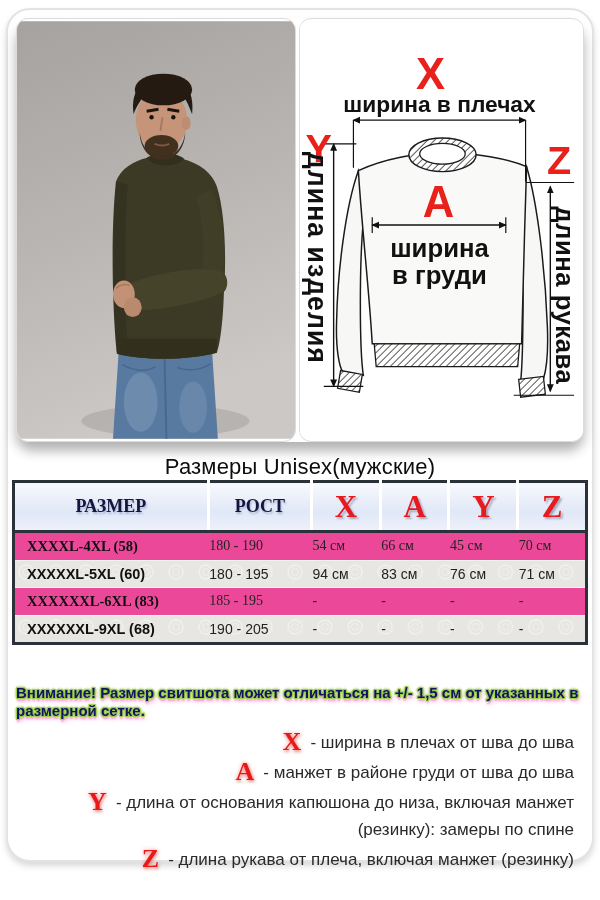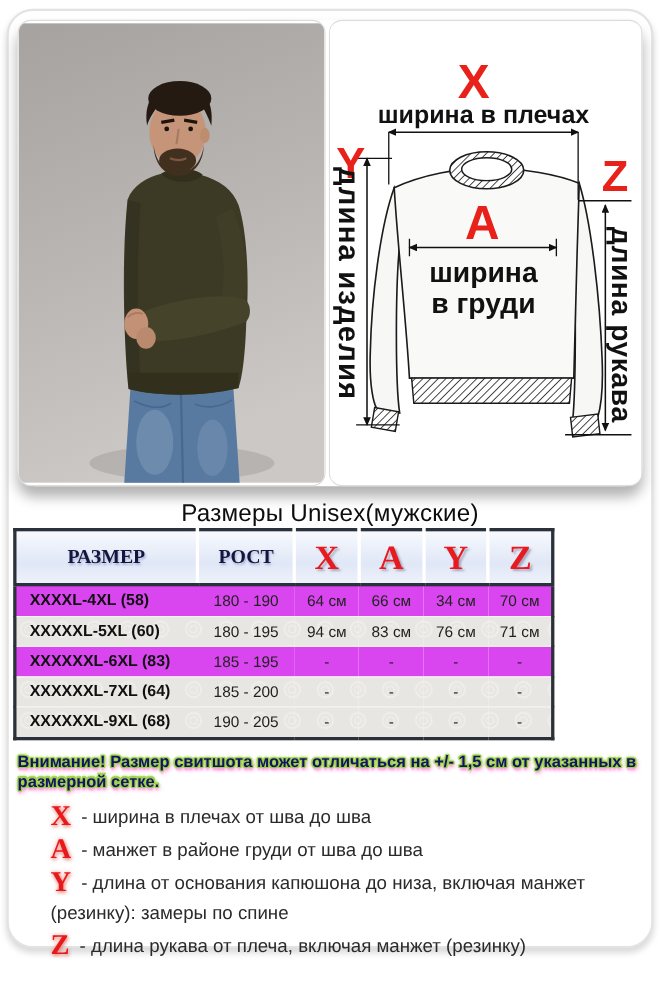--- a/index.html
+++ b/index.html
@@ -21,21 +21,21 @@
   .photo-panel{width:281px;height:422px;}
   .diagram-panel{width:286px;height:422px;}
   .panel svg{display:block;width:100%;height:100%;}
 
   .title{
     position:absolute;top:444px;left:0;width:100%;text-align:center;
     font-size:22px;font-weight:normal;color:#0d0d0d;letter-spacing:.2px;
   }
 
   .size-table{
-    position:absolute;top:470px;left:4px;width:492px;
+    position:absolute;top:470px;left:4px;width:576px;
     border-collapse:collapse;border:3px solid #2b3138;
     table-layout:fixed;
   }
   .size-table col.c-size{width:34%;}
   .size-table col.c-rost{width:18%;}
   .size-table col.c-m{width:12%;}
   .size-table th{
     height:45px;vertical-align:middle;text-align:center;
     background:linear-gradient(#f7f9fe,#e0e7f6 60%,#edf1fb);
     border-left:3px solid #ffffff;border-bottom:3px solid #2b3138;
@@ -43,46 +43,46 @@
   .size-table th:first-child{border-left:none;}
   .th-navy{
     font-family:"Liberation Serif",serif;font-weight:bold;font-size:18px;
     color:#15153d;text-shadow:1px 2px 2px rgba(120,140,190,.55);
   }
   .th-red{
     font-family:"Liberation Serif",serif;font-weight:bold;font-size:31px;
     color:#e8191f;text-shadow:2px 2px 2px rgba(90,90,120,.45);
   }
   .size-table td{
-    height:24.5px;font-size:14px;color:#222;text-align:center;
+    height:24.5px;font-size:14px;color:#222;text-align:left;
     border-top:1px solid #f4f4f2;vertical-align:middle;
   }
   .size-table td.size-cell{
     text-align:left;padding-left:12px;font-weight:bold;font-size:14.5px;color:#101010;
   }
-  .size-table tr.r-odd{background:#d946ef;}
+  .size-table tr.r-odd{background:#ec4899;font-family:Liberation Serif, serif;}
   .size-table tr.r-even{
     background-color:#e8e6e2;
     background-image:
       radial-gradient(circle at 12px 12px, transparent 6px, rgba(255,255,255,.45) 6.5px, transparent 8.5px),
       radial-gradient(circle at 12px 12px, transparent 2.5px, rgba(255,255,255,.40) 3px, transparent 4.5px);
     background-size:30px 25px;
   }
 
   .warning{
     position:absolute;top:674px;left:8px;width:568px;
     font-weight:bold;font-size:15px;line-height:18px;color:#131364;
     text-shadow:
       -1px -1px 0 #9ccf4a, 1px -1px 0 #9ccf4a, -1px 1px 0 #9ccf4a, 1px 1px 0 #9ccf4a,
       -2px 0 2px #bfe383, 2px 0 2px #bfe383, 0 -2px 2px #bfe383,
       0 3px 2px #ff8fd8, 2px 3px 4px #ff9ade;
   }
 
   .legend{position:absolute;top:718px;left:38px;width:528px;}
-  .legend-item{line-height:27px;font-size:17px;color:#2a2a2a;margin:0 0 2px 0;}
+  .legend-item{line-height:27px;font-size:17px;color:#2a2a2a;margin:0 0 2px 0;text-align:right;}
   .legend-letter{
     font-family:"Liberation Serif",serif;font-weight:bold;font-size:26px;
     color:#e8191a;margin-right:9px;vertical-align:-2px;
     text-shadow:0 0 4px rgba(245,130,120,.85), 1px 2px 3px rgba(190,70,60,.45);
   }
 
   .diag-red{fill:#e8211a;font-weight:bold;font-family:"Liberation Sans",sans-serif;}
   .diag-black{fill:#111;font-weight:bold;font-family:"Liberation Sans",sans-serif;}
 </style>
 </head>
@@ -228,50 +228,42 @@
         <th class="th-red">X</th>
         <th class="th-red">A</th>
         <th class="th-red">Y</th>
         <th class="th-red">Z</th>
       </tr>
     </thead>
     <tbody>
       <tr class="r-odd">
         <td class="size-cell">XXXXL-4XL (58)</td>
         <td>180 - 190</td>
-        <td>64 см</td>
+        <td>54 см</td>
         <td>66 см</td>
-        <td>34 см</td>
+        <td>45 см</td>
         <td>70 см</td>
       </tr>
       <tr class="r-even">
         <td class="size-cell">XXXXXL-5XL (60)</td>
         <td>180 - 195</td>
         <td>94 см</td>
         <td>83 см</td>
         <td>76 см</td>
         <td>71 см</td>
       </tr>
       <tr class="r-odd">
         <td class="size-cell">XXXXXXL-6XL (83)</td>
         <td>185 - 195</td>
         <td>-</td>
         <td>-</td>
         <td>-</td>
         <td>-</td>
       </tr>
       <tr class="r-even">
-        <td class="size-cell">XXXXXXL-7XL (64)</td>
-        <td>185 - 200</td>
-        <td>-</td>
-        <td>-</td>
-        <td>-</td>
-        <td>-</td>
-      </tr>
-      <tr class="r-even">
         <td class="size-cell">XXXXXXL-9XL (68)</td>
         <td>190 - 205</td>
         <td>-</td>
         <td>-</td>
         <td>-</td>
         <td>-</td>
       </tr>
     </tbody>
   </table>
 

